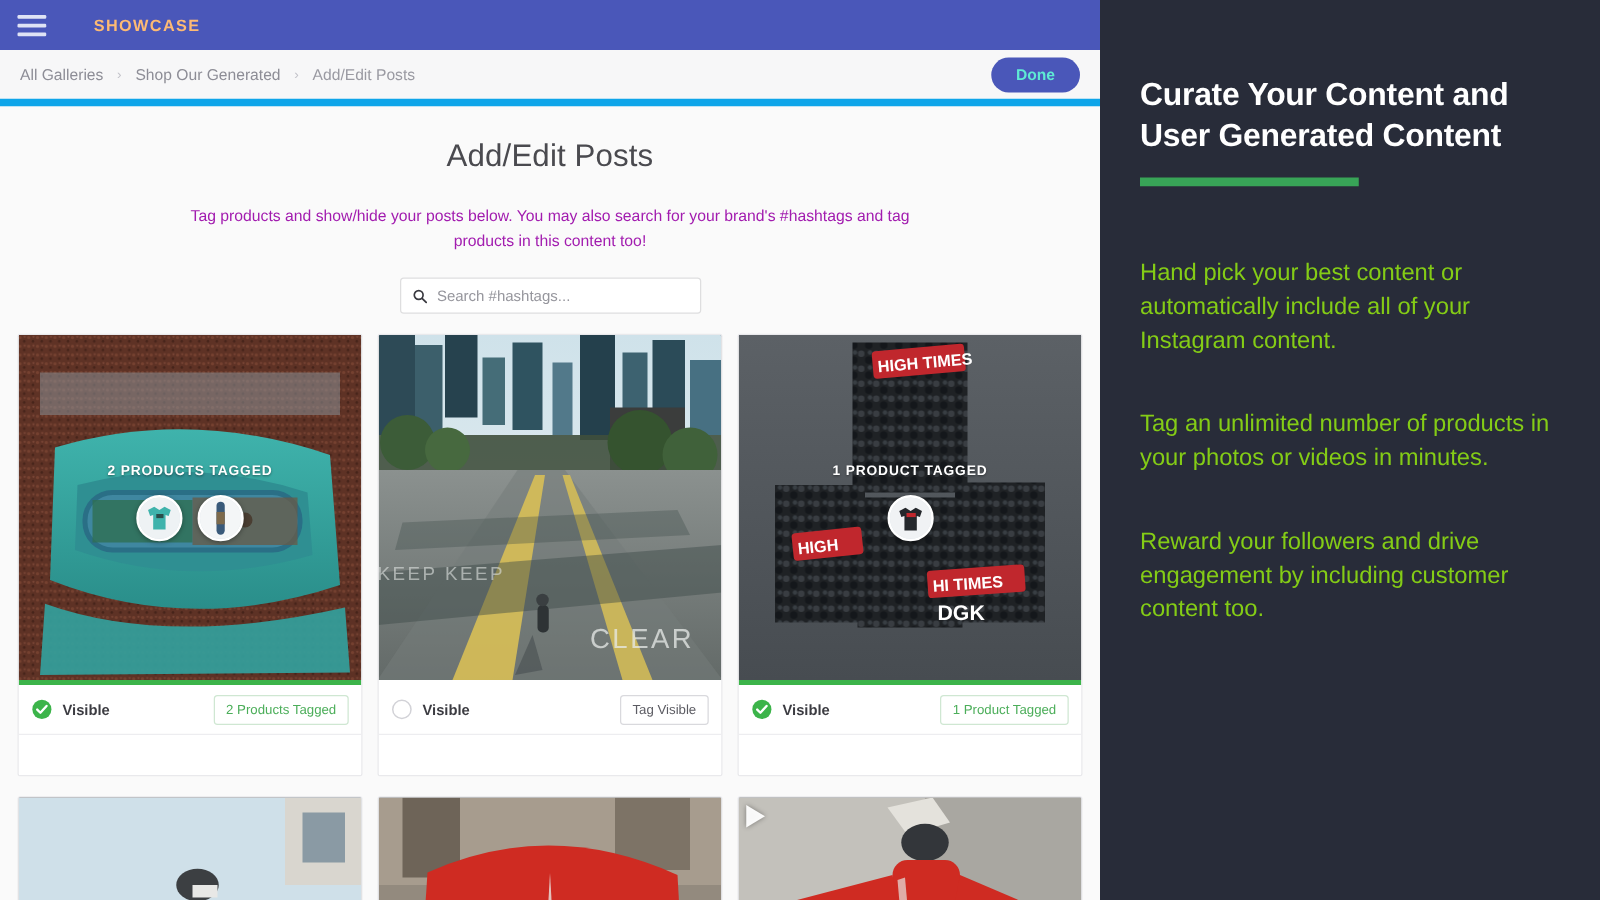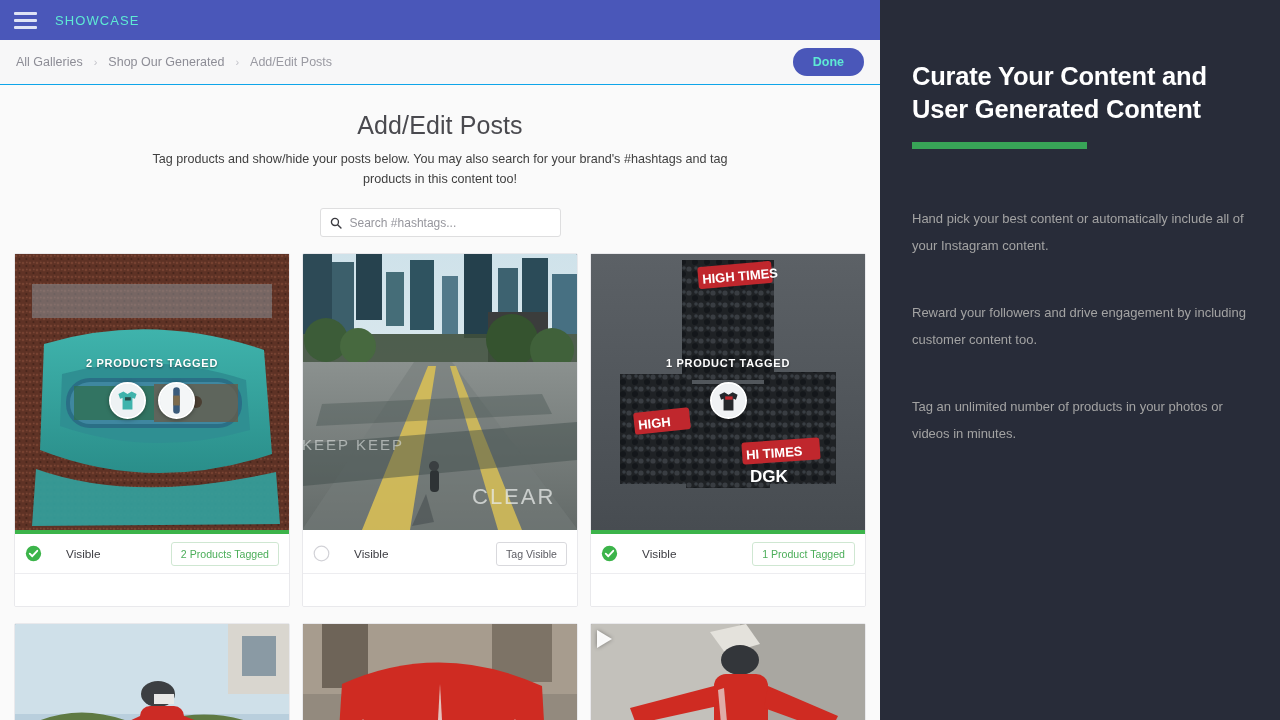--- a/index.html
+++ b/index.html
@@ -29,31 +29,32 @@
     padding-left: 14px;
     gap: 18px;
   }
   .hamburger {
     width: 23px; height: 17px;
     display: flex; flex-direction: column; justify-content: space-between;
     cursor: pointer;
   }
   .hamburger span { display: block; height: 3px; width: 100%; background: #dfe3f5; border-radius: 1px; }
   .brand {
-    color: #5eead4;
+    color: #fdba74;
     font-size: 13px;
-    font-weight: normal;
+    font-weight: bold;
     letter-spacing: 1.1px;
+    margin-left: 20px;
   }
 
   
   .crumbbar {
     height: 45px;
     background: #f7f7f8;
-    border-bottom: 1px solid #0ea5e9;
+    border-bottom: 6px solid #0ea5e9;
     display: flex;
     align-items: center;
     padding: 0 16px;
     position: relative;
   }
   .crumbs { display: flex; align-items: center; gap: 0; }
   .crumb {
     font-size: 12.5px;
     color: #8d8d96;
     text-decoration: none;
@@ -83,25 +84,25 @@
 
   
   .page-head { padding-top: 26px; text-align: center; }
   .page-title {
     font-size: 25px;
     color: #4a4a4f;
     font-weight: normal;
     letter-spacing: 0.1px;
   }
   .page-sub {
-    margin: 9px auto 0;
+    margin: 23px auto 0;
     width: 580px;
     font-size: 12.6px;
     line-height: 20px;
-    color: #404040;
+    color: #a21caf;
     text-align: center;
   }
 
   
   .search-wrap { display: flex; justify-content: center; margin-top: 19px; }
   .search-box {
     width: 241px; height: 29px;
     border: 1px solid #dededf;
     border-radius: 3px;
     background: #fff;
@@ -190,21 +191,21 @@
   .card-foot {
     height: 40px;
     display: flex;
     align-items: center;
     justify-content: space-between;
     padding: 0 10px;
     border-bottom: 1px solid #ededf0;
   }
   .vis-group { display: flex; align-items: center; gap: 8px; }
   .vis-icon { width: 17px; height: 17px; display: block; flex: 0 0 auto; cursor: pointer; }
-  .vis-label { font-size: 11.8px; font-weight: normal; color: #3c3c42; margin-left: 16px; }
+  .vis-label { font-size: 11.8px; font-weight: bold; color: #3c3c42; }
   .tag-btn {
     border: 1px solid #cfe7d2;
     color: #4cae5a;
     background: #ffffff;
     font-size: 10.6px;
     border-radius: 3px;
     padding: 5px 9px;
     cursor: pointer;
     white-space: nowrap;
     font-family: "Liberation Sans", sans-serif;
@@ -225,23 +226,23 @@
     font-weight: bold;
     letter-spacing: -0.2px;
   }
   .panel-rule {
     width: 175px; height: 7px;
     background: #38a457;
     margin-top: 16px;
   }
   .panel-body { margin-top: 56px; }
   .panel-para {
-    font-size: 13px;
+    font-size: 19px;
     line-height: 27px;
-    color: #a3a3a3;
+    color: #84cc16;
     margin-bottom: 40px;
     font-weight: normal;
   }
   .panel-para:last-child { margin-bottom: 0; }
 </style>
 </head>
 <body>
 
 <div class="screen">
 
@@ -524,18 +525,18 @@
       </div>
 
     </div>
   </div>
 
   <div class="panel">
     <div class="panel-title">Curate Your Content and User Generated Content</div>
     <div class="panel-rule"></div>
     <div class="panel-body">
       <p class="panel-para">Hand pick your best content or automatically include all of your Instagram content.</p>
+      <p class="panel-para">Tag an unlimited number of products in your photos or videos in minutes.</p>
       <p class="panel-para">Reward your followers and drive engagement by including customer content too.</p>
-      <p class="panel-para">Tag an unlimited number of products in your photos or videos in minutes.</p>
     </div>
   </div>
 
 </div>
 
 </body></html>

